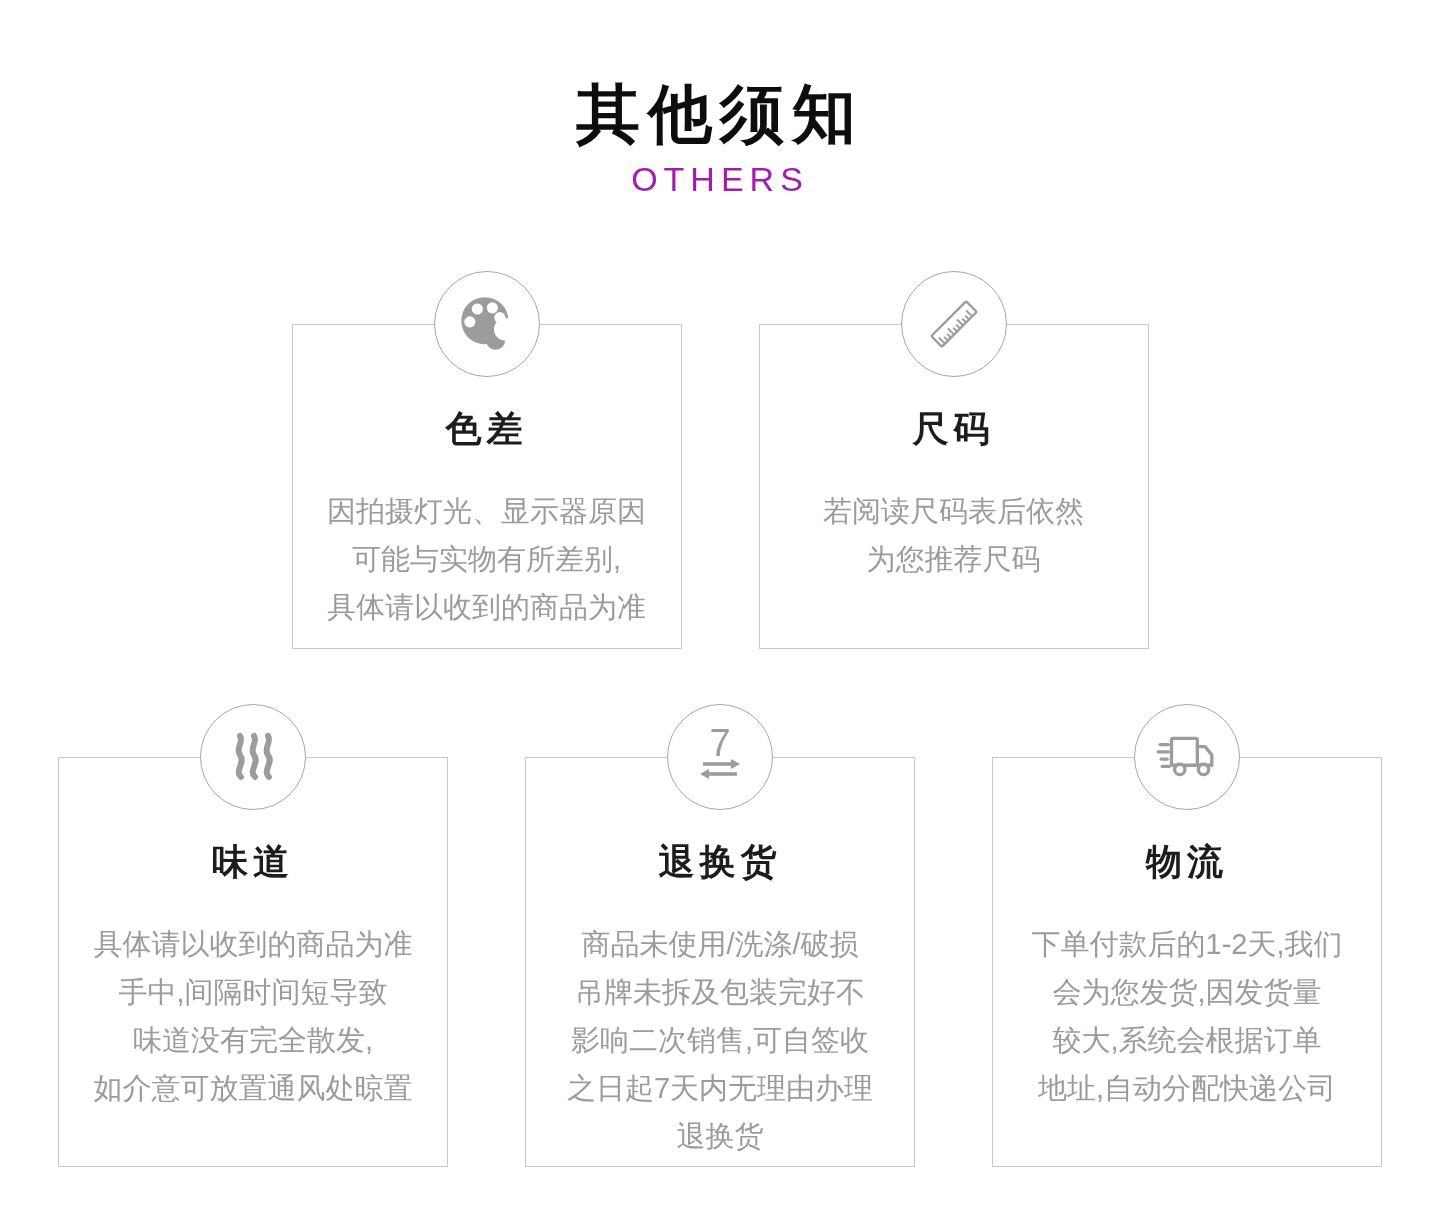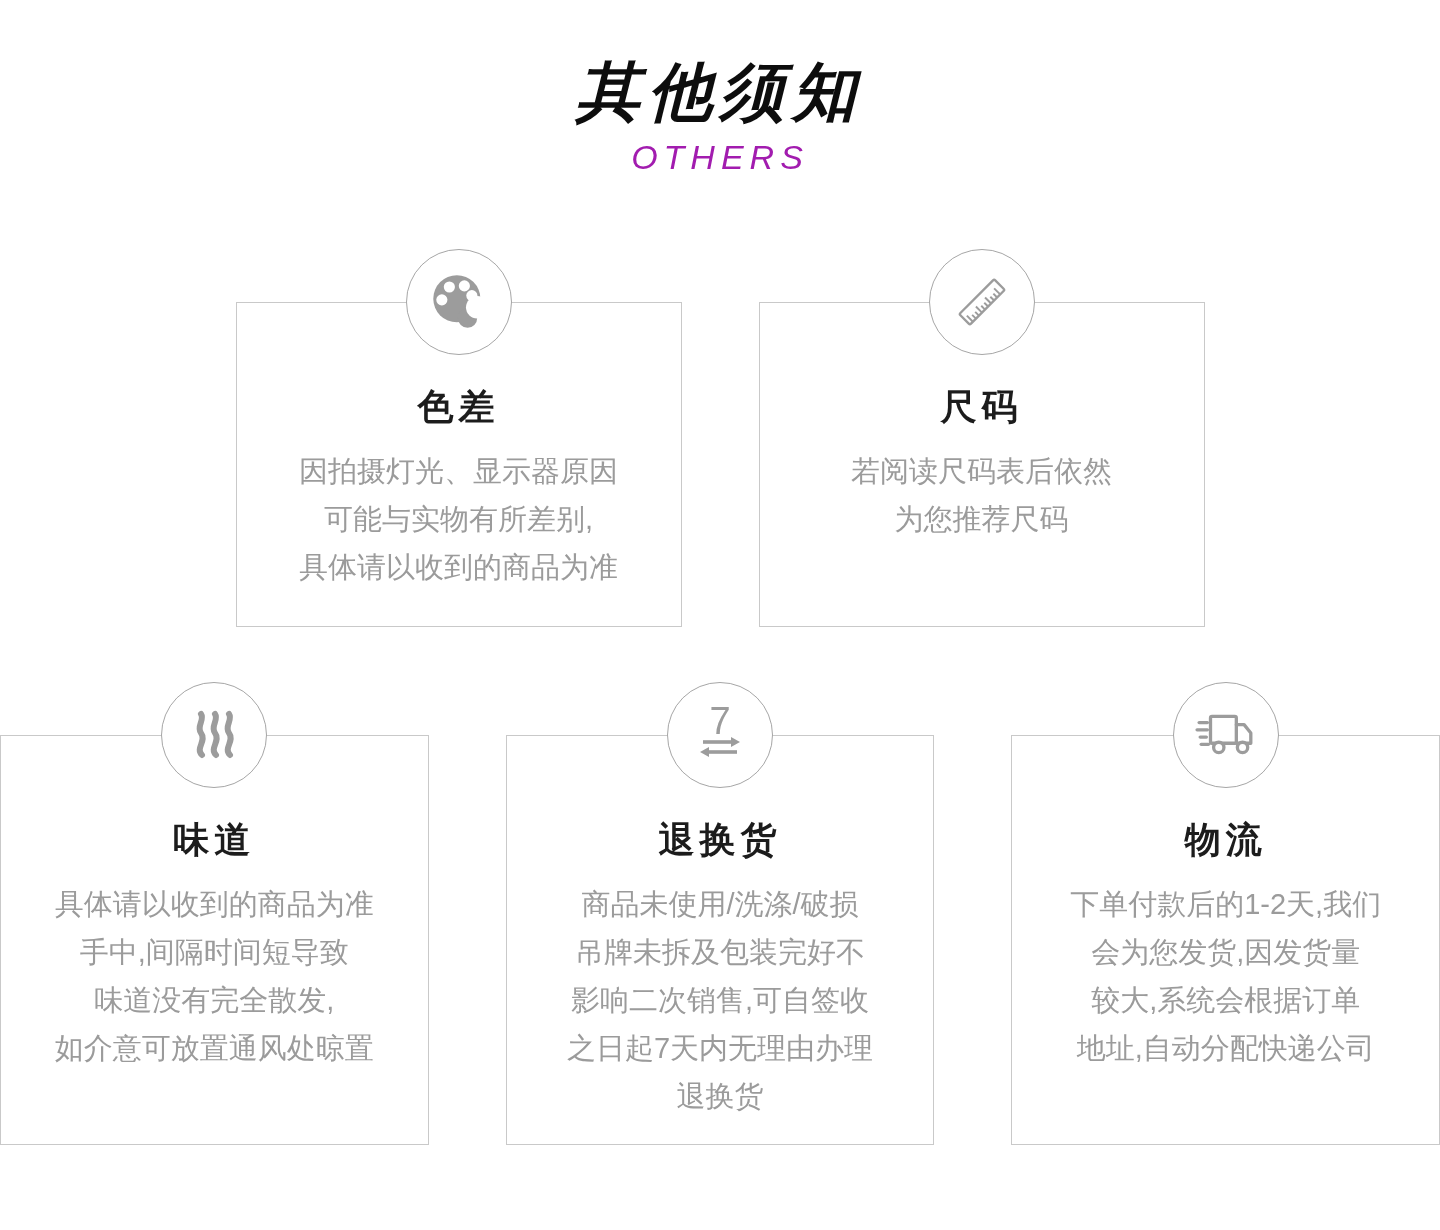--- a/index.html
+++ b/index.html
@@ -1,49 +1,49 @@
 <!DOCTYPE html>
 <html><head>
 <meta charset="utf-8">
 <style>
   html,body{margin:0;padding:0;}
   body{
     width:1440px;height:1230px;overflow:hidden;background:#ffffff;
     font-family:"Liberation Sans","DejaVu Sans",sans-serif;
   }
-  .header{text-align:center;padding-top:56px;font-style:italic;}
+  .header{text-align:center;padding-top:78px;}
   .main-title{
     margin:0;font-size:64px;line-height:72px;font-weight:700;
     letter-spacing:8px;color:#0d0d0d;
   }
   .sub-title{
     margin-top:14px;font-size:34px;line-height:30px;font-weight:300;
     letter-spacing:6px;color:#a21caf;
   }
   .row{display:flex;justify-content:center;gap:77px;}
   .row1{margin-top:130px;}
   .row2{margin-top:108px;}
   .card{
-    position:relative;box-sizing:border-box;width:446px;background:#ffffff;
+    position:relative;box-sizing:border-box;width:390px;background:#ffffff;
     border:1px solid #c9c9c9;text-align:center;
   }
   .card.h-sm{height:325px;}
   .card.h-lg{height:410px;}
   .icon-circle{
     position:absolute;top:-54px;left:50%;transform:translateX(-50%);
     width:106px;height:106px;border-radius:50%;box-sizing:border-box;
     background:#ffffff;border:1px solid #a6a6a6;
     display:flex;align-items:center;justify-content:center;
   }
   .icon-circle svg{display:block;}
   .card-title{
     margin-top:82px;font-size:36px;line-height:44px;font-weight:600;
     letter-spacing:5px;color:#1c1c1c;
   }
-  .card-body{margin-top:18px;font-size:29px;line-height:48px;color:#9b9b9b;}
+  .card-body{margin-top:36px;font-size:29px;line-height:48px;color:#9b9b9b;}
   .line{white-space:nowrap;}
   .seven-digit{font-size:38px;font-weight:300;}
 </style>
 </head>
 <body>
 
 <div class="page">
 
   <div class="header">
     <h1 class="main-title">其他须知</h1>

